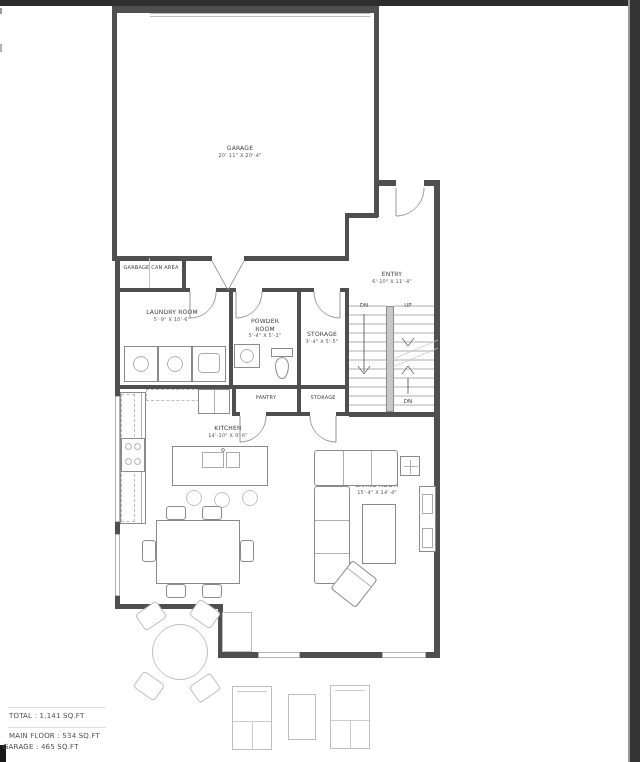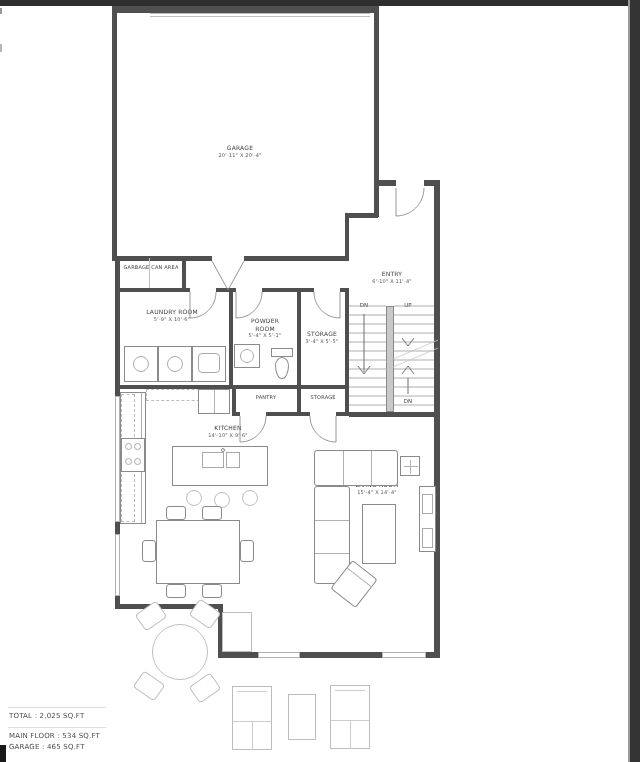--- a/index.html
+++ b/index.html
@@ -203,16 +203,16 @@
   <path fill="none" stroke="#8a8a8a" stroke-width="0.9" d="M396 188V216M396 216C411.5 216 424 203.5 424 188"></path>
   <path fill="none" stroke="#8a8a8a" stroke-width="0.9" d="M212 261L228 290M244 261L228 290"></path>
   <path fill="none" stroke="#8a8a8a" stroke-width="0.9" d="M190 292V318M190 318C204.4 318 216 306.4 216 292"></path>
   <path fill="none" stroke="#8a8a8a" stroke-width="0.9" d="M236 292V318M236 318C250.4 318 262 306.4 262 292"></path>
   <path fill="none" stroke="#8a8a8a" stroke-width="0.9" d="M340 292V318M340 318C325.6 318 314 306.4 314 292"></path>
   <path fill="none" stroke="#8a8a8a" stroke-width="0.9" d="M240 416V442M240 442C254.4 442 266 430.4 266 416"></path>
   <path fill="none" stroke="#8a8a8a" stroke-width="0.9" d="M336 416V442M336 442C321.6 442 310 430.4 310 416"></path>
 </svg>
 
 <div class="divider" style="left:8px;top:707px;width:98px;"></div>
-<div class="summary-line" style="left:9px;top:712px;">TOTAL : 2,025 SQ.FT</div>
+<div class="summary-line" style="left:9px;top:712px;">TOTAL : 1,141 SQ.FT</div>
 <div class="divider" style="left:8px;top:727px;width:98px;"></div>
 <div class="summary-line" style="left:9px;top:732px;">MAIN FLOOR : 534 SQ.FT</div>
-<div class="summary-line" style="left:9px;top:743px;">GARAGE : 465 SQ.FT</div>
+<div class="summary-line" style="left:3px;top:743px;">GARAGE : 465 SQ.FT</div>
 
 </body></html>

